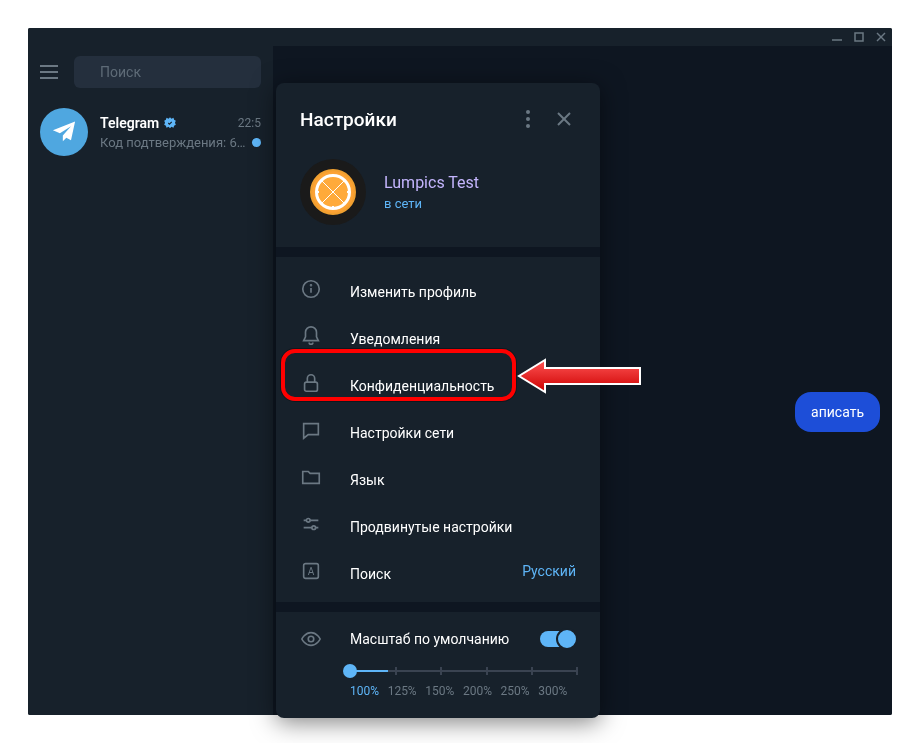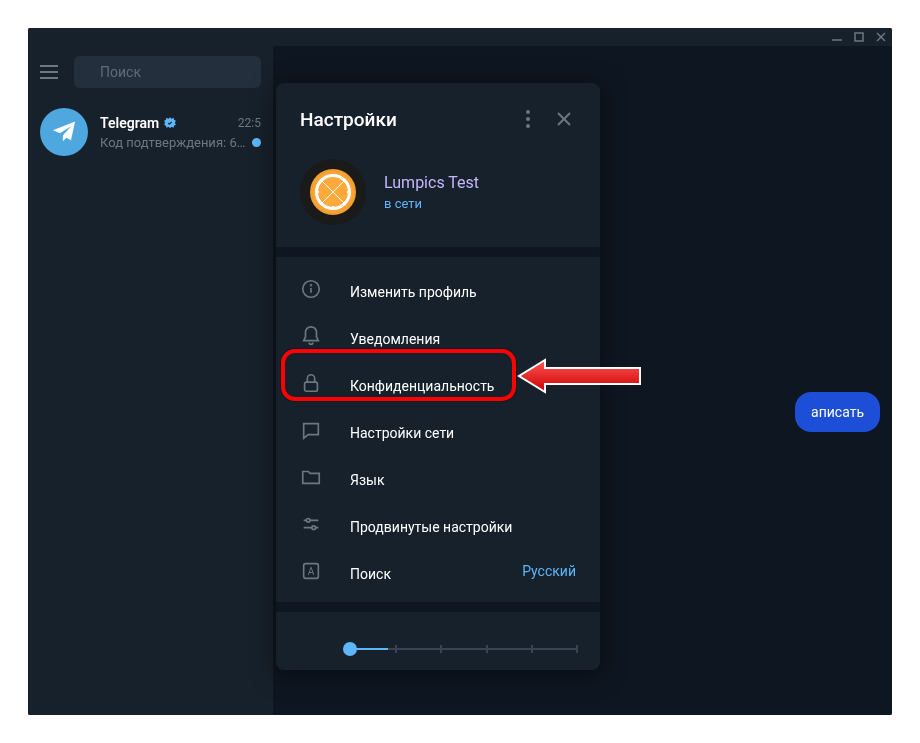--- a/index.html
+++ b/index.html
@@ -525,31 +525,49 @@
             <rect x="4" y="4" width="16" height="16" rx="2"></rect>
             <text x="12" y="16" text-anchor="middle" font-size="11" fill="currentColor" stroke="none">А</text>
           </svg>
       </div>
       <span class="menu-label">Поиск</span>
       <span class="menu-value">Русский</span>
     </div>
   </div>
   <div class="divider"></div>
   <div class="zoom-section">
+    <div class="zoom-row">
+      <div class="menu-icon">
+        <svg width="22" height="22" viewBox="0 0 24 24" fill="none" stroke="#6b7883" stroke-width="1.8">
+            <path d="M2 12s3.5-7 10-7 10 7 10 7-3.5 7-10 7-10-7-10-7z"></path>
+            <circle cx="12" cy="12" r="3"></circle>
+          </svg>
+      </div>
+      <span class="zoom-label">Масштаб по умолчанию</span>
+      <div class="toggle"></div>
+    </div>
     <div class="zoom-slider">
       <div class="slider-track">
         <div class="slider-fill"></div>
         <div class="slider-tick active" style="left:0%"></div>
         <div class="slider-tick" style="left:20%"></div>
         <div class="slider-tick" style="left:40%"></div>
         <div class="slider-tick" style="left:60%"></div>
         <div class="slider-tick" style="left:80%"></div>
         <div class="slider-tick" style="left:100%"></div>
         <div class="slider-handle"></div>
       </div>
+    </div>
+    <div class="zoom-labels">
+      <span class="active">100%</span>
+      <span>125%</span>
+      <span>150%</span>
+      <span>200%</span>
+      <span>250%</span>
+      <span>300%</span>
     </div>
   </div>
 </div>
 
 <div class="highlight"></div>
 
 <svg class="arrow-annotation" width="130" height="36" viewBox="0 0 130 36">
   <defs>
     <linearGradient id="arrowGrad" x1="0%" y1="0%" x2="0%" y2="100%">
       <stop offset="0%" stop-color="#ff5555"></stop>

